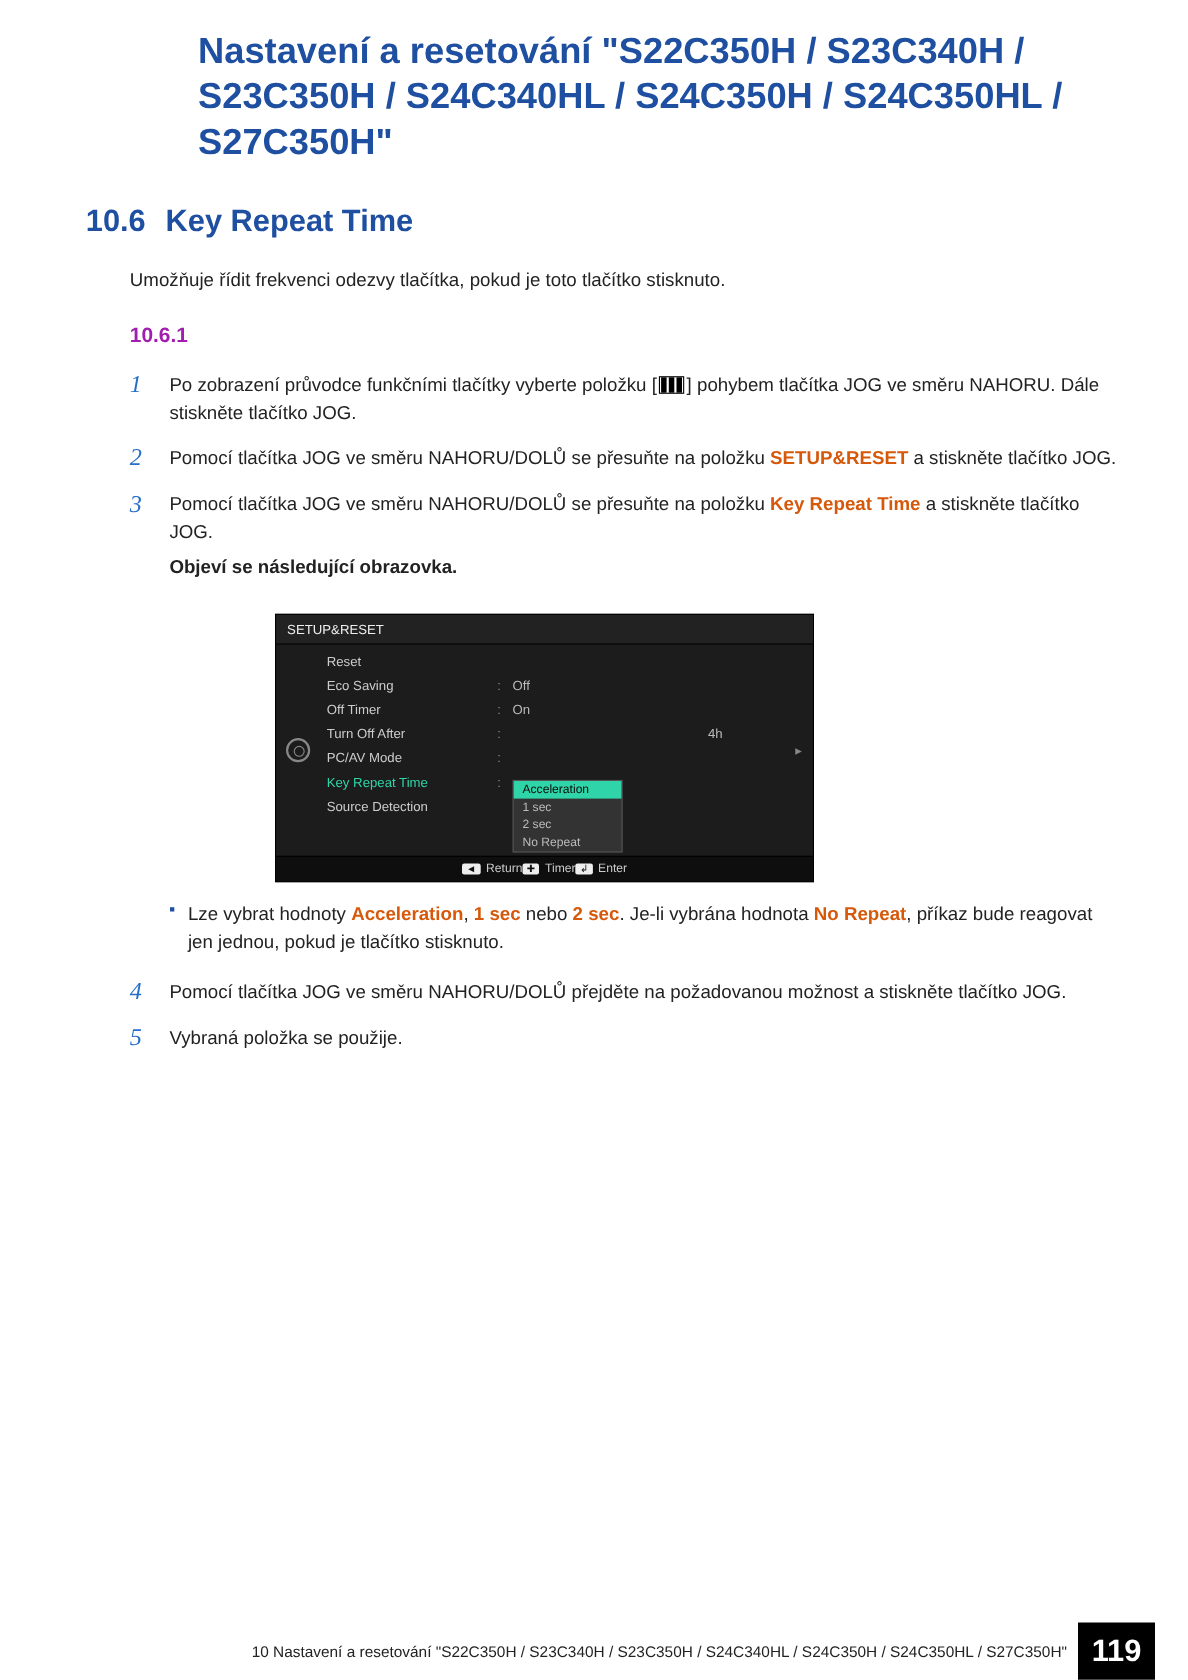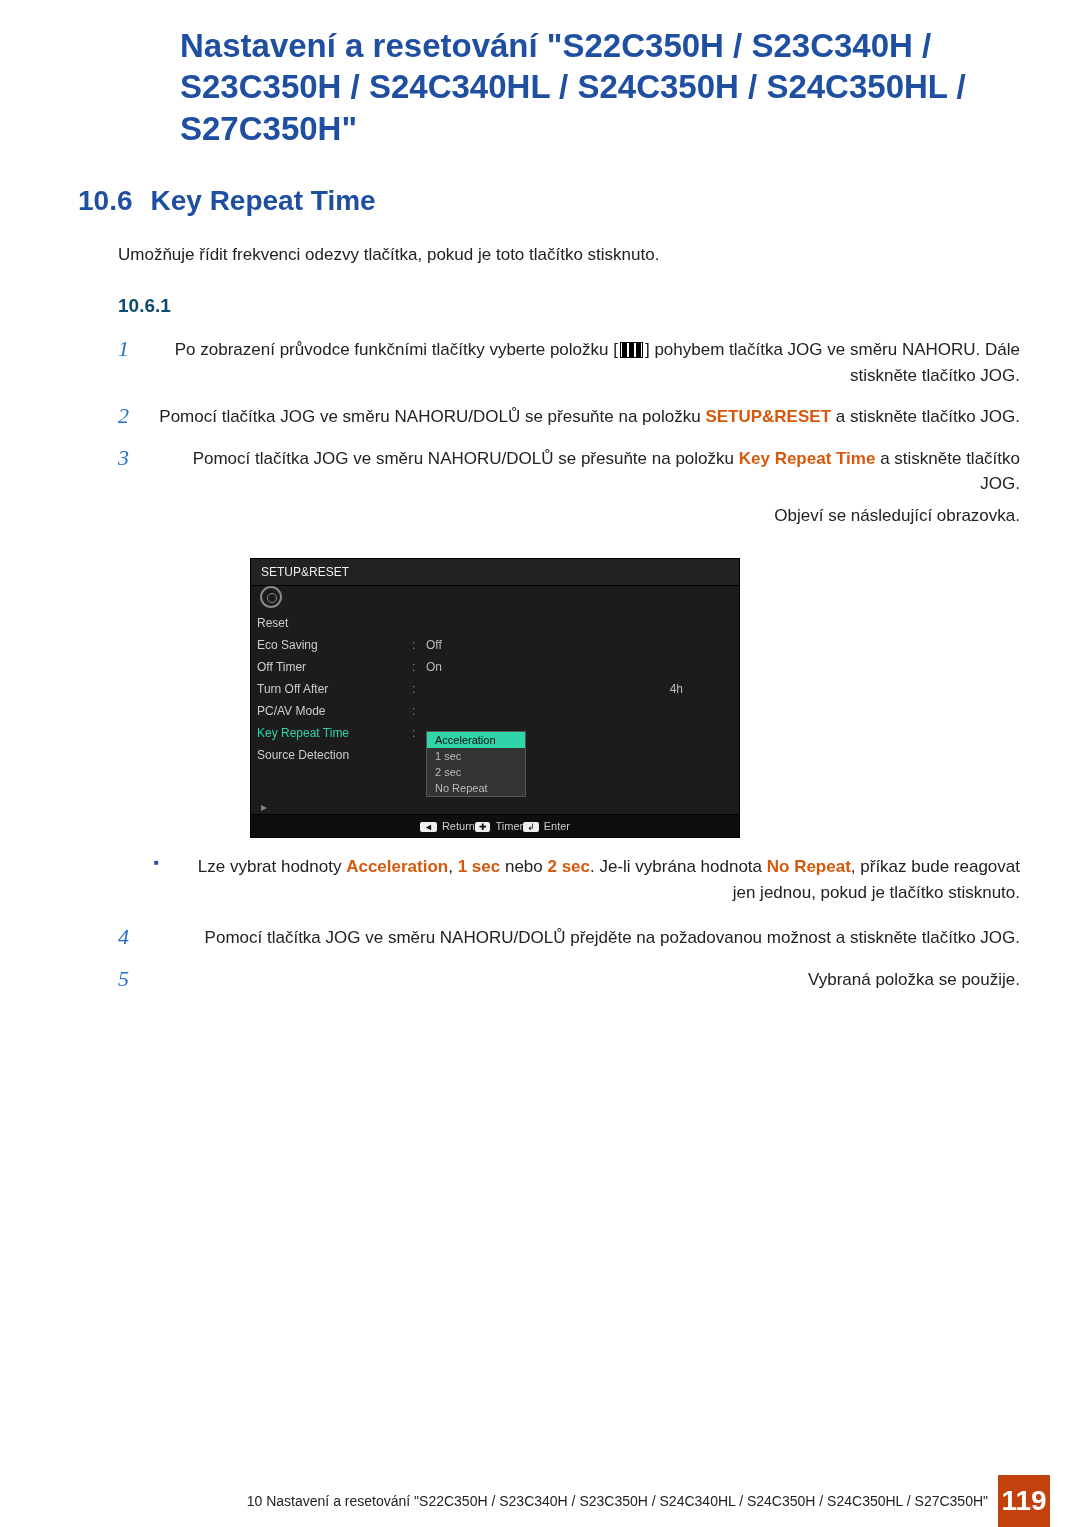--- a/index.html
+++ b/index.html
@@ -22,47 +22,47 @@
 
   
   .section { padding:30px 60px 0 78px; }
   .sec-head { display:flex; gap:18px; align-items:baseline; margin-bottom:28px;}
   .sec-num { font-size:28px; font-weight:bold; color:#1e4fa0;}
   .sec-title { font-size:28px; font-weight:bold; color:#1e4fa0;}
   .sec-desc { font-size:17px; color:#222; margin:0 0 30px 40px;}
 
   
   .sub-head { display:flex; gap:14px; align-items:baseline; margin:0 0 20px 40px;}
-  .sub-num  { font-size:19px; font-weight:bold; color:#0c4a6e;}
+  .sub-num  { font-size:19px; font-weight:bold; color:#a21caf;}
   .sub-title{ font-size:19px; font-weight:bold; color:#1e4fa0;}
 
   
   .steps { margin:0 0 0 40px; }
   .step-row { display:flex; gap:16px; margin-bottom:16px; }
   .step-n { font-size:22px; font-style:italic; color:#266fc9; font-family:"Times New Roman",serif; min-width:20px; line-height:1.1;}
-  .step-body { font-size:17px; line-height:1.5; flex:1;text-align:right;}
+  .step-body { font-size:17px; line-height:1.5; flex:1;}
   .orange { color:#d6590b; font-weight:bold;}
-  .after-img { margin:6px 0 14px 0;}
+  .after-img { margin:6px 0 14px 0;font-weight:bold;}
   .bullet-row { margin:4px 0 20px 36px; display:flex; gap:12px;}
   .sq { font-size:8px; color:#1e4fa0; line-height:2.2;}
 
   
   .menu-icon-inline {
     display:inline-flex; vertical-align:middle; border:1px solid #000; height:16px;
     margin:0 2px; position:relative; top:-1px;
   }
   .menu-icon-inline span {
     display:inline-block; width:5px; height:100%; background:#000; margin:0 1px;
   }
 
   
   .osd-wrap { margin:8px 0 16px 132px; width:490px;}
   .osd { background:#1c1c1c; color:#ddd; font-size:12px; border:1px solid #000;}
   .osd-title { background:#222; padding:6px 10px; font-size:12px; color:#eee; border-bottom:1px solid #000;}
-  .osd-body { display:flex;flex-direction:column; }
+  .osd-body { display:flex; }
   .osd-left { width:40px; display:flex; align-items:center; justify-content:center;}
   .gear-icon { width:22px; height:22px; border:2px solid #888; border-radius:50%; position:relative;}
   .gear-icon::before{content:"";position:absolute;left:5px;top:5px;width:8px;height:8px;border:1px solid #888;border-radius:50%;}
   .osd-table { flex:1; padding:4px 0;}
   .osd-row { display:flex; align-items:center; height:22px; padding:0 6px;}
   .osd-label { width:155px; color:#ccc;}
   .osd-colon { width:14px; color:#888;}
   .osd-val { flex:1; position:relative; color:#bbb;}
   .osd-right { width:26px; display:flex; align-items:center; justify-content:center; color:#888;}
   .arrow-right{ font-size:12px;}
@@ -79,21 +79,21 @@
   .osd-footer { display:flex; justify-content:center; background:#0e0e0e; border-top:1px solid #000; padding:5px 0; font-size:11px; color:#ccc;}
   .osd-ficon{ display:inline-block; background:#eee; color:#111; font-size:9px; padding:0 4px; border-radius:2px; margin-right:5px;}
 
   
   .page-footer {
     position:absolute; left:0; right:0; bottom:0; height:52px;
     display:flex; align-items:stretch; justify-content:flex-end;
     padding:0 30px 0 0;
   }
   .footer-text { font-size:14px; color:#222; display:flex; align-items:center; padding-right:10px;}
-  .footer-pagebox { background:#c2410c; color:#fff; font-size:28px; font-weight:bold; width:52px; display:flex; align-items:center; justify-content:center;}
+  .footer-pagebox { background:#000000; color:#fff; font-size:28px; font-weight:bold; width:70px; display:flex; align-items:center; justify-content:center;}
 </style>
 </head>
 <body>
 <div class="page">
 
   <div class="chapter-header">
     <div class="chapter-title">Nastavení a resetování "S22C350H / S23C340H / S23C350H / S24C340HL / S24C350H / S24C350HL / S27C350H"</div>
   </div>
 
   <div class="section">

